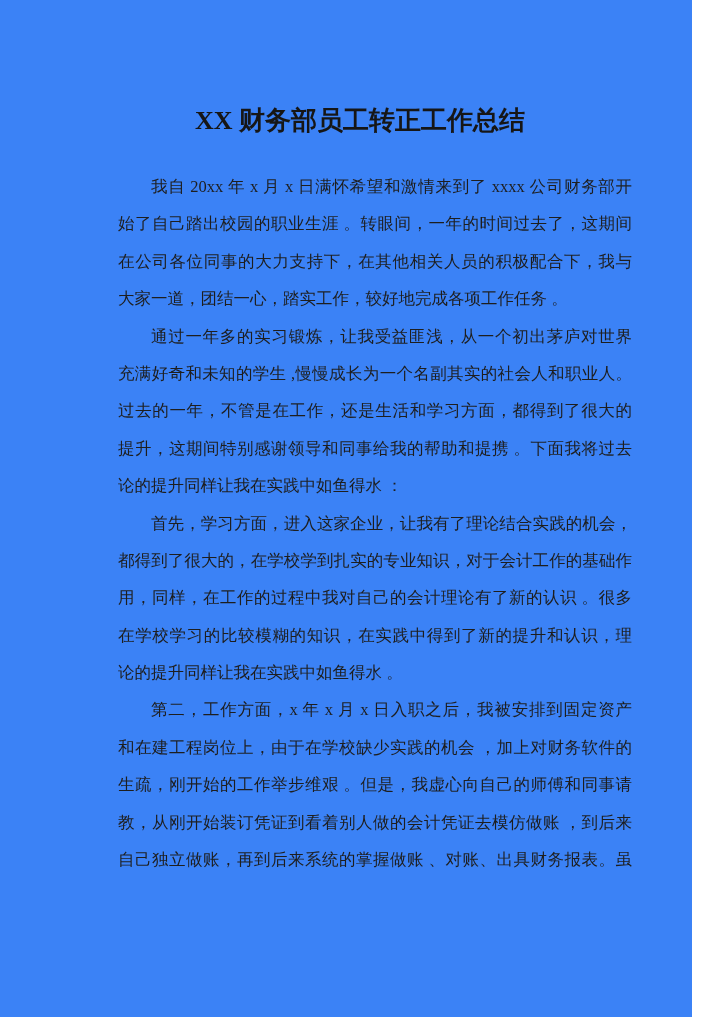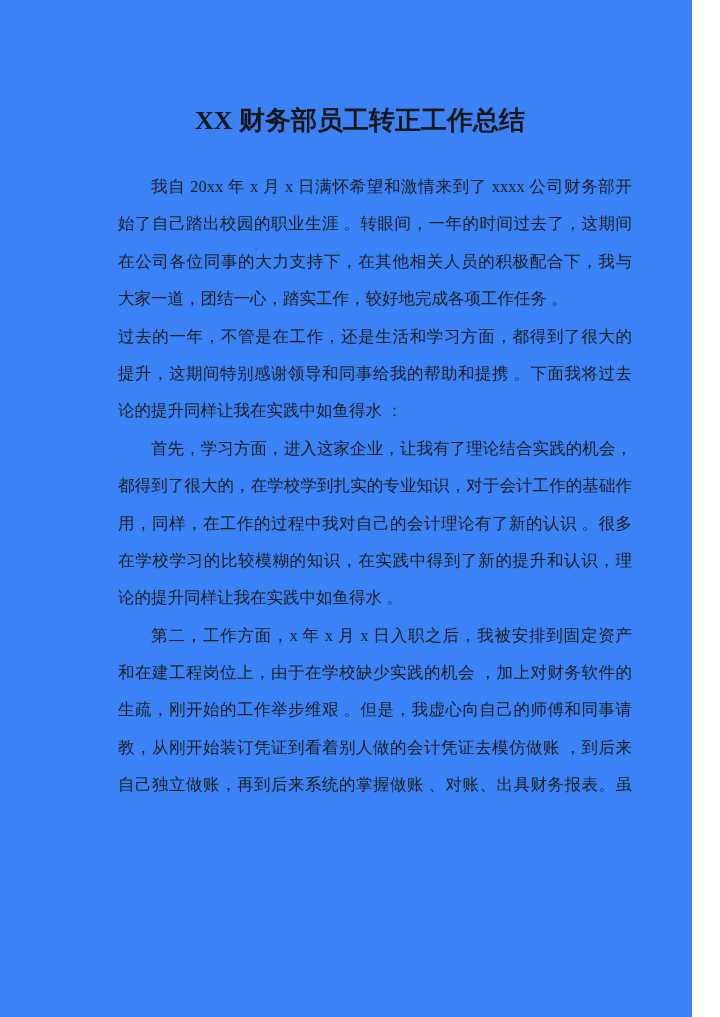--- a/index.html
+++ b/index.html
@@ -56,20 +56,22 @@
 </head>
 <body>
 
 <div class="page">
   <h1 class="doc-title">XX 财务部员工转正工作总结</h1>
   <div class="doc-body">
       <div class="text-line first-line">我自 20xx 年 x 月 x 日满怀希望和激情来到了 xxxx 公司财务部开</div>
       <div class="text-line">始了自己踏出校园的职业生涯 。转眼间，一年的时间过去了，这期间</div>
       <div class="text-line">在公司各位同事的大力支持下，在其他相关人员的积极配合下，我与</div>
       <div class="text-line para-last">大家一道，团结一心，踏实工作，较好地完成各项工作任务 。</div>
+      <div class="text-line first-line">通过一年多的实习锻炼，让我受益匪浅，从一个初出茅庐对世界</div>
+      <div class="text-line">充满好奇和未知的学生 ,慢慢成长为一个名副其实的社会人和职业人。</div>
       <div class="text-line">过去的一年，不管是在工作，还是生活和学习方面，都得到了很大的</div>
       <div class="text-line">提升，这期间特别感谢领导和同事给我的帮助和提携 。下面我将过去</div>
       <div class="text-line para-last">论的提升同样让我在实践中如鱼得水 ：</div>
       <div class="text-line first-line">首先，学习方面，进入这家企业，让我有了理论结合实践的机会，</div>
       <div class="text-line">都得到了很大的，在学校学到扎实的专业知识，对于会计工作的基础作</div>
       <div class="text-line">用，同样，在工作的过程中我对自己的会计理论有了新的认识 。很多</div>
       <div class="text-line">在学校学习的比较模糊的知识，在实践中得到了新的提升和认识，理</div>
       <div class="text-line para-last">论的提升同样让我在实践中如鱼得水 。</div>
       <div class="text-line first-line">第二，工作方面，x 年 x 月 x 日入职之后，我被安排到固定资产</div>
       <div class="text-line">和在建工程岗位上，由于在学校缺少实践的机会 ，加上对财务软件的</div>

